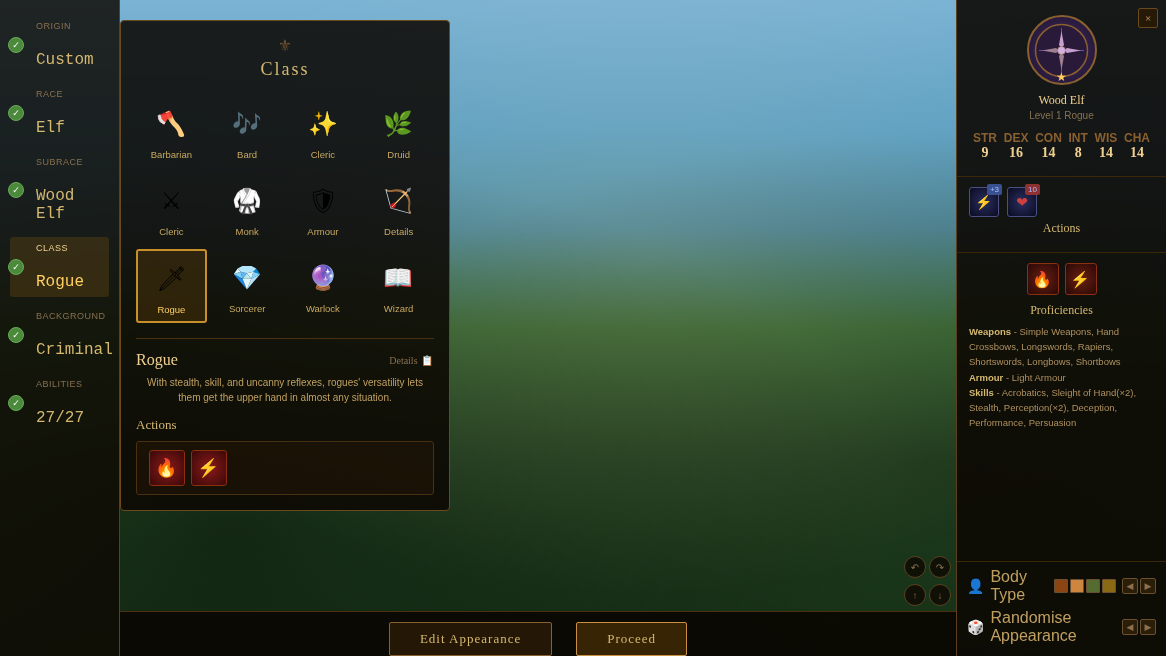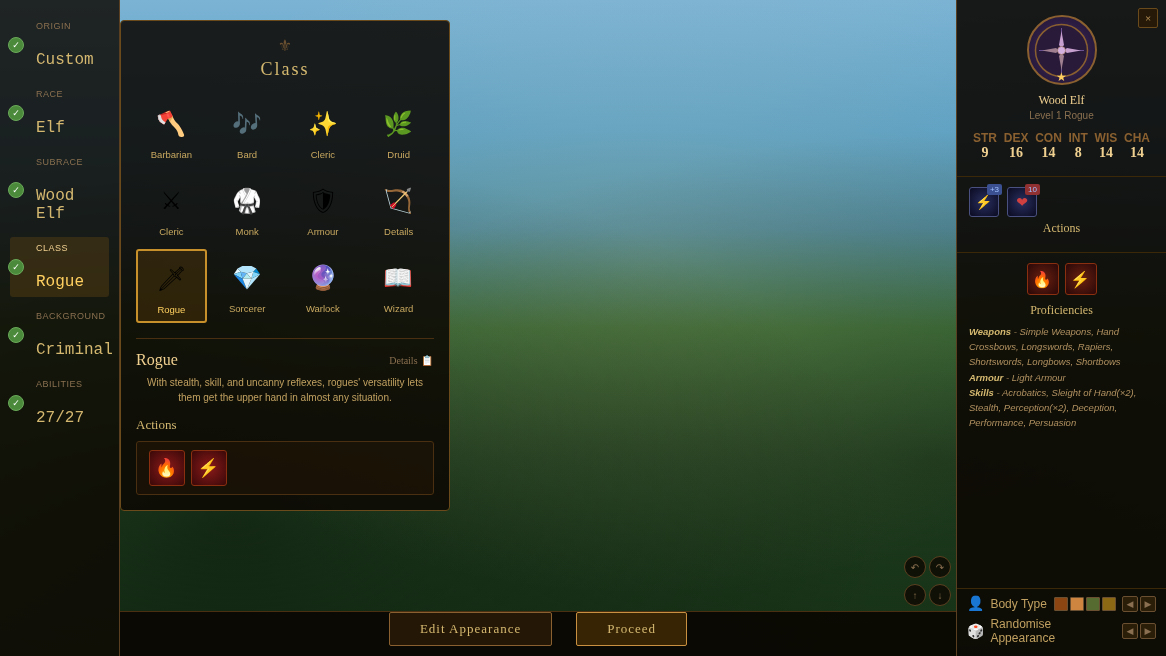--- a/index.html
+++ b/index.html
@@ -388,39 +388,38 @@
       align-items: center;
       justify-content: center;
       font-size: 16px;
     }
 
     .prof-text {
       color: #b09060;
       font-size: 9.5px;
       line-height: 1.6;
       font-family: sans-serif;
-      font-style: italic;
     }
 
     .prof-text strong {
       color: #d4b870;
     }
 
     
     #bottom-bar {
       position: absolute;
       bottom: 0;
       left: 120px;
       right: 210px;
       height: 45px;
       background: rgba(10, 7, 2, 0.92);
       border-top: 1px solid #4a3010;
       z-index: 10;
       display: flex;
-      align-items: flex-start;
+      align-items: flex-end;
       justify-content: center;
       gap: 24px;
     }
 
     .bottom-btn {
       padding: 8px 30px;
       border: 1px solid #8a6030;
       background: rgba(40, 25, 5, 0.9);
       color: #d4b870;
       font-family: 'Georgia', serif;
@@ -442,21 +441,21 @@
       margin-bottom: 5px;
     }
 
     .br-icon {
       font-size: 14px;
       color: #8a7050;
     }
 
     .br-label {
       color: #c0a060;
-      font-size: 12px;
+      font-size: 16px;
       font-family: sans-serif;
       flex: 1;
     }
 
     .br-color-boxes {
       display: flex;
       gap: 2px;
     }
 
     .color-box {

